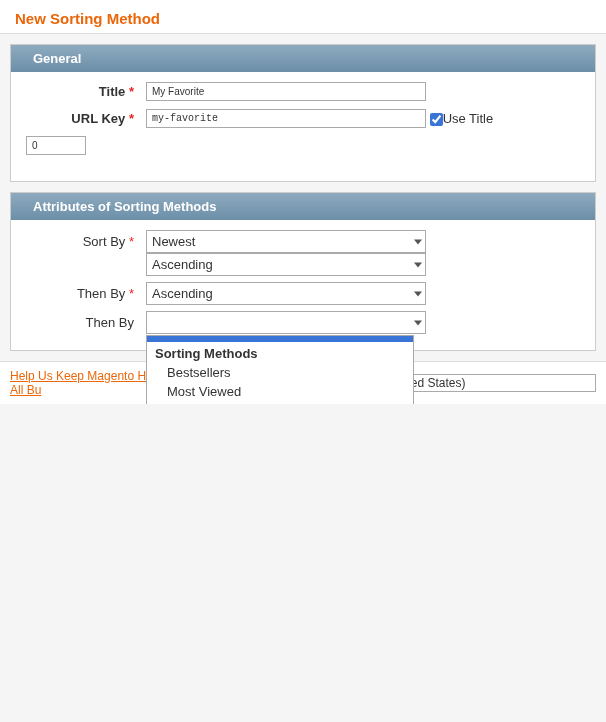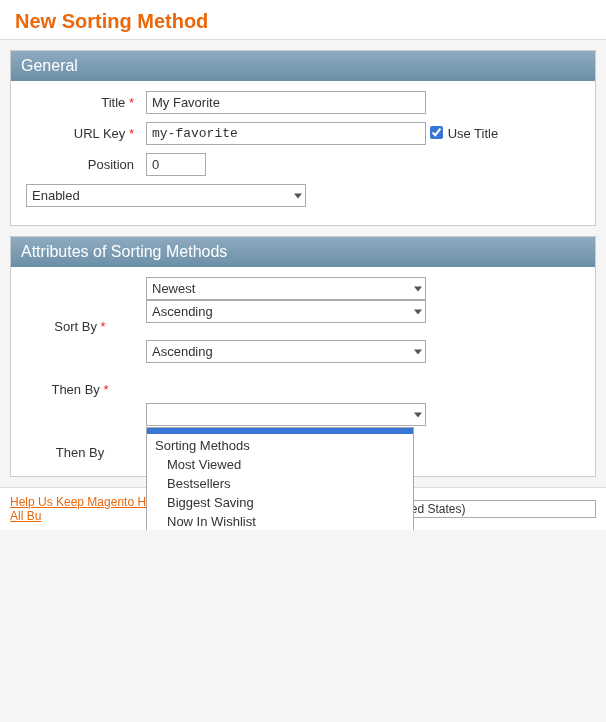--- a/index.html
+++ b/index.html
@@ -1,70 +1,71 @@
 <!DOCTYPE html>
 <html><head>
   <meta charset="utf-8">
   <style>
     * { box-sizing: border-box; margin: 0; padding: 0; font-family: Arial, sans-serif; font-size: 13px; }
     body { background: #f5f5f5; color: #333; width: 606px; }
 
     .page-title {
       color: #eb6709;
-      font-size: 20px;
+      font-size: 15px;
       font-weight: bold;
       padding: 10px 15px 6px 15px;
       background: #fff;
       border-bottom: 1px solid #ddd;
     }
 
     .section {
       margin: 10px 10px;
       border: 1px solid #ccc;
       background: #fff;
     }
 
     .section-header {
       background: linear-gradient(to bottom, #8eaabf, #6b8fa8);
       color: #fff;
-      font-weight: normal;
-      padding: 6px 10px;
-      font-size: 16px;
+      font-weight: bold;
+      padding: 6px 22px;
+      font-size: 13px;
     }
 
     .section-body {
       padding: 10px 15px;
     }
 
     .form-row {
       display: flex;
       align-items: center;
       margin-bottom: 8px;
     }
 
     .form-label {
       width: 120px;
       text-align: right;
       padding-right: 12px;
       color: #333;
+      font-weight: bold;
     }
 
     .required-star {
       color: #e22;
     }
 
     .form-field {
       flex: 1;
     }
 
     input[type="text"] {
       width: 280px;
       border: 1px solid #aaa;
       padding: 3px 5px;
-      font-size: 13px;
+      font-size: 10px;
       color: #333;
     }
 
     .select-wrapper {
       position: relative;
       display: inline-block;
     }
 
     select {
       border: 1px solid #aaa;
@@ -84,41 +85,39 @@
       top: 50%;
       transform: translateY(-50%);
       pointer-events: none;
       border-left: 4px solid transparent;
       border-right: 4px solid transparent;
       border-top: 5px solid #555;
     }
 
     .use-title-row {
       display: flex;
-      align-items: flex-start;
-      gap: 5px;
+      align-items: flex-end;
     }
 
     .url-row {
       display: flex;
       align-items: center;
     }
 
     .sort-row {
       display: flex;
       align-items: flex-start;
       margin-bottom: 6px;
     }
 
     .sort-label {
       width: 120px;
-      text-align: center;
+      text-align: right;
       padding-right: 12px;
       padding-top: 4px;
-      margin-top: 38px;
     }
 
     .sort-fields {
       display: flex;
       flex-direction: column;
       gap: 0;
     }
 
     
     .dropdown-open-container {
@@ -137,21 +136,21 @@
       overflow-y: auto;
     }
 
     .dropdown-popup .selected-item {
       background: #3875d7;
       color: #fff;
       padding: 3px 8px;
     }
 
     .dropdown-popup .group-header {
-      font-weight: normal;
+      font-weight: bold;
       padding: 4px 8px 2px 8px;
       color: #333;
       font-size: 13px;
     }
 
     .dropdown-popup .dropdown-item {
       padding: 2px 8px 2px 20px;
       color: #333;
       cursor: pointer;
     }
@@ -223,36 +222,26 @@
         <input type="text" class="url-input-small" value="my-favorite" style="">
         &nbsp;
         <label class="use-title-row">
           <input type="checkbox" checked="" style="">
           <span>Use Title</span>
         </label>
       </div>
     </div>
 
     <div class="form-row">
-      <div class="form-label">Position</div>
       <div class="form-field">
         <input type="text" value="0" style="width: 60px;">
       </div>
     </div>
 
     <div class="form-row">
-      <div class="form-field">
-        <div class="select-wrapper">
-          <select>
-            <option>Enabled</option>
-            <option>Disabled</option>
-          </select>
-          <div class="select-arrow"></div>
-        </div>
-      </div>
     </div>
 
   </div>
 </div>
 
 <div class="section">
   <div class="section-header">Attributes of Sorting Methods</div>
   <div class="section-body">
 
     <div class="sort-row">
@@ -305,22 +294,22 @@
             <option value=""></option>
           </select>
           <div class="select-arrow"></div>
         </div>
 
         <div class="dropdown-popup" style="position:absolute; left:0; top:24px; width:268px; border:1px solid #aaa; background:#fff; z-index:100;">
 
           <div class="selected-item"></div>
 
           <div class="group-header">Sorting Methods</div>
+          <div class="dropdown-item">Bestsellers</div>
           <div class="dropdown-item">Most Viewed</div>
-          <div class="dropdown-item">Bestsellers</div>
           <div class="dropdown-item">Biggest Saving</div>
           <div class="dropdown-item">Now In Wishlist</div>
           <div class="dropdown-item">Quantity</div>
           <div class="dropdown-item">Top Rated</div>
           <div class="dropdown-item">Review Count</div>
 
           <div class="group-header">Sortable Attributes</div>
           <div class="dropdown-item">Name</div>
 
           <div class="group-header">Other Attributes</div>

